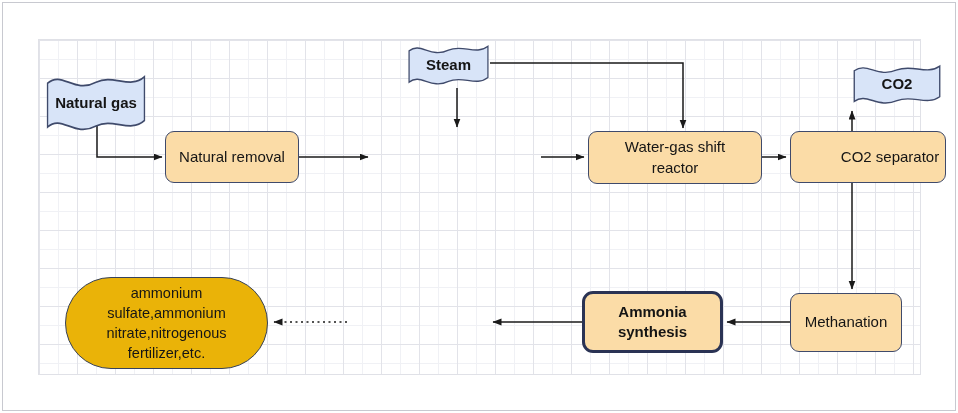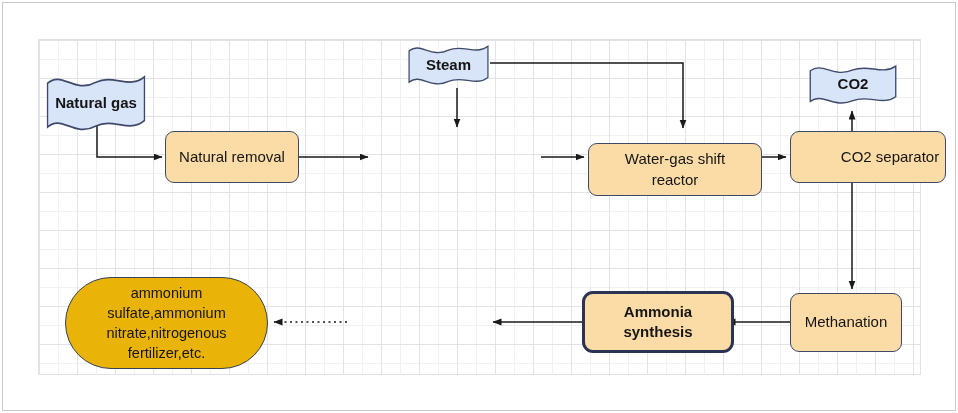--- a/index.html
+++ b/index.html
@@ -77,45 +77,45 @@
     <span class="lbl">Natural gas</span>
   </div>
 
   <div class="node flag" style="left:407px;top:40px;width:83px;height:50px;">
     <svg viewBox="0 0 120 64" preserveAspectRatio="none">
       <path d="M 3,14 C 20,2 34,24 60,13 C 80,5 100,20 117,8 L 117,48 C 100,60 80,45 60,53 C 34,64 20,42 3,54 Z" fill="#d8e4f8" stroke="#3f4a6b" stroke-width="1.8"></path>
     </svg>
     <span class="lbl">Steam</span>
   </div>
 
-  <div class="node flag" style="left:808px;top:60px;width:90px;height:49px;">
+  <div class="node flag" style="left:852px;top:60px;width:90px;height:49px;">
     <svg viewBox="0 0 120 64" preserveAspectRatio="none">
       <path d="M 3,14 C 20,2 34,24 60,13 C 80,5 100,20 117,8 L 117,48 C 100,60 80,45 60,53 C 34,64 20,42 3,54 Z" fill="#d8e4f8" stroke="#3f4a6b" stroke-width="1.8"></path>
     </svg>
     <span class="lbl">CO2</span>
   </div>
 
   <div class="node process" style="left:165px;top:131px;width:134px;height:52px;">
     <span>Natural removal</span>
   </div>
 
 
-  <div class="node process pad14" style="left:588px;top:131px;width:174px;height:53px;margin-top:12px;">
+  <div class="node process pad14" style="left:588px;top:131px;width:174px;height:53px;">
     <span>Water-gas shift reactor</span>
   </div>
 
   <div class="node process" style="left:790px;top:131px;width:156px;height:52px;padding-left:44px;">
     <span>CO2 separator</span>
   </div>
 
   <div class="node process" style="left:790px;top:293px;width:112px;height:59px;">
     <span>Methanation</span>
   </div>
 
-  <div class="node process emphasis pad10" style="left:582px;top:291px;width:152px;height:62px;">
+  <div class="node process emphasis pad10" style="left:582px;top:291px;width:141px;height:62px;">
     <span>Ammonia synthesis</span>
   </div>
 
 
   <div class="node terminator" style="left:65px;top:277px;width:203px;height:92px;">
     <span>ammonium sulfate,ammonium nitrate,nitrogenous fertilizer,etc.</span>
   </div>
 
   <div class="frame"></div>
 </div>

